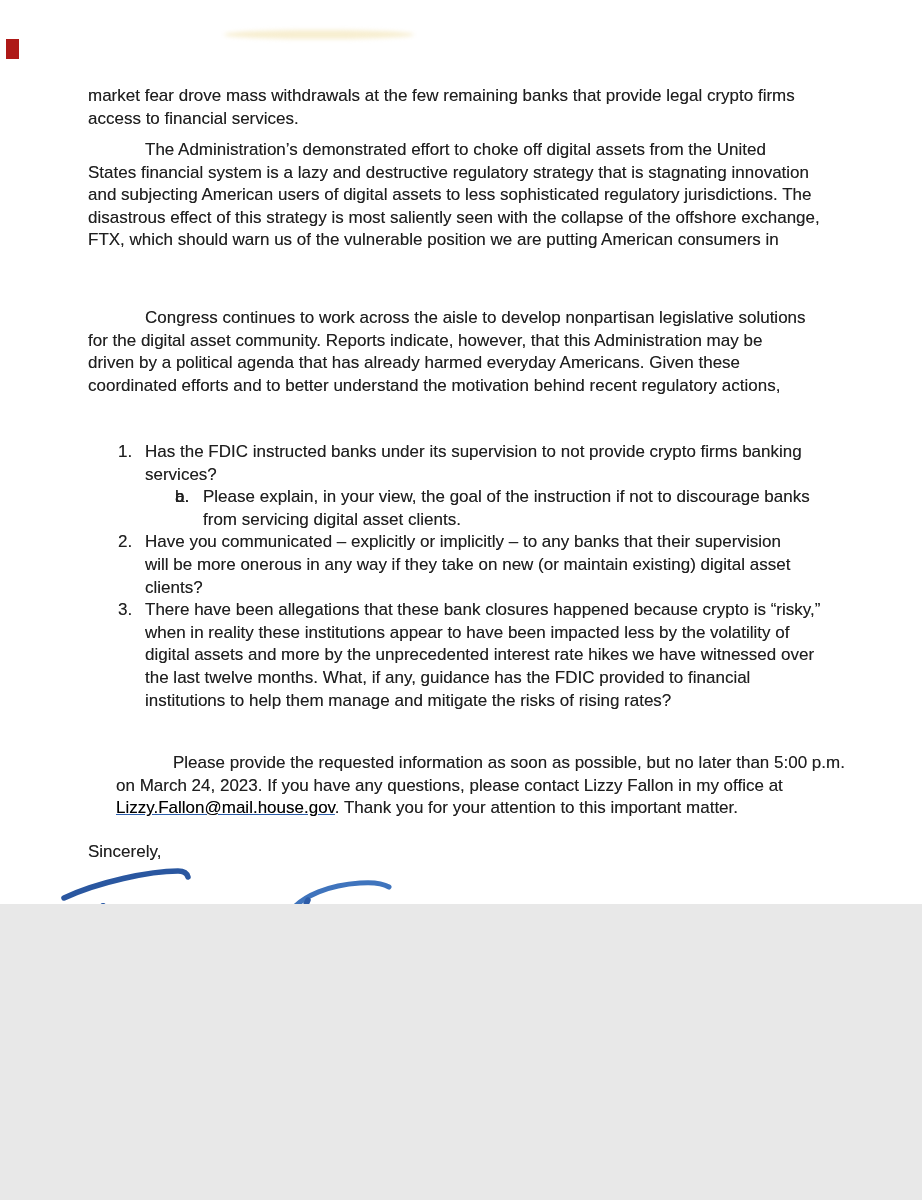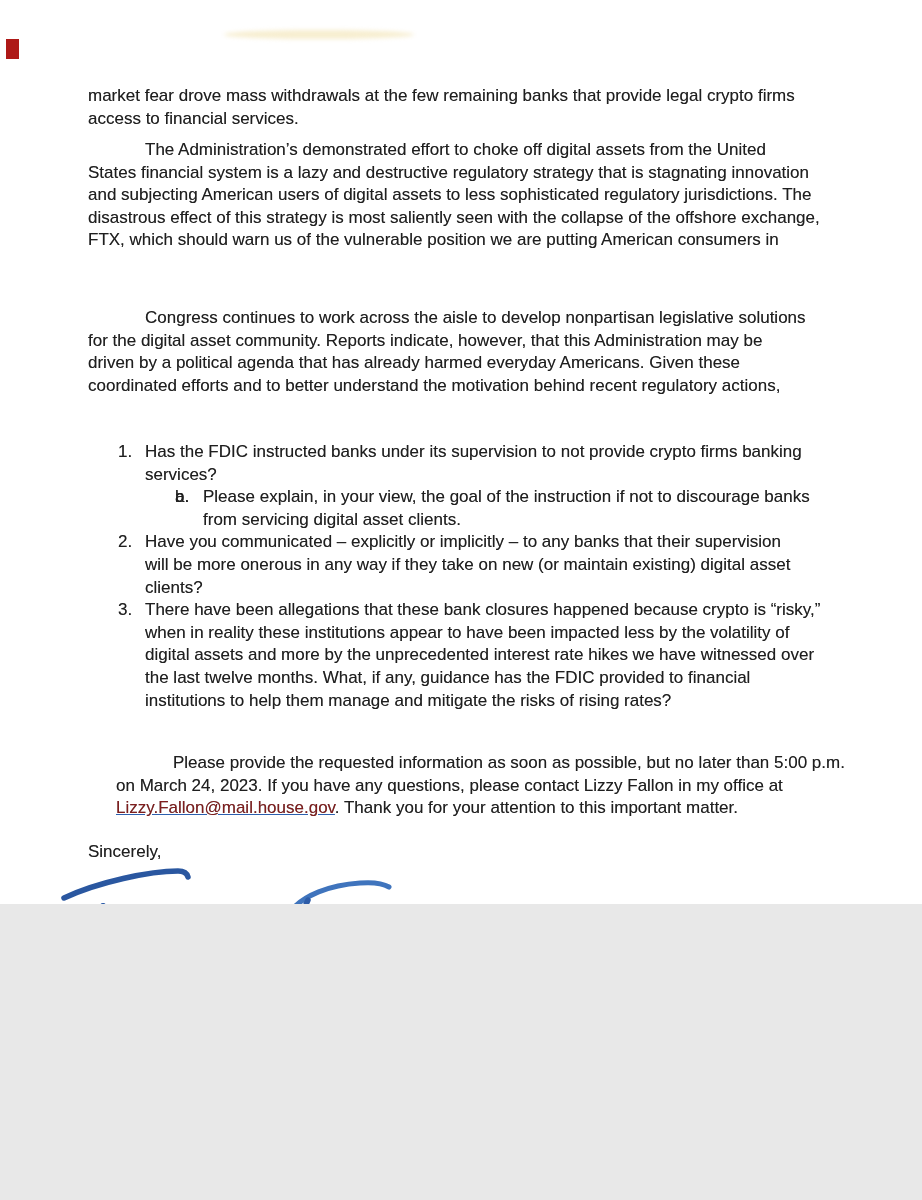--- a/index.html
+++ b/index.html
@@ -15,21 +15,21 @@
   }
   .block{position:absolute;width:782px;}
   .ln{white-space:nowrap;text-shadow:0 0 0.4px rgba(40,40,40,0.55);}
   .ln.indent{margin-left:57px;}
   
   .row{position:relative;padding-left:57px;}
   .row .num{position:absolute;left:30px;top:0;text-shadow:0 0 0.4px rgba(40,40,40,0.55);}
   .row.sub{padding-left:115px;}
   .row.sub .num{left:87px;}
   
-  .email{color:#7f1d1d;text-decoration:underline;text-decoration-color:#2c5fae;cursor:pointer;}
+  .email{color:#000000;text-decoration:underline;text-decoration-color:#2c5fae;cursor:pointer;}
   
   .red-mark{position:absolute;left:6px;top:39px;width:13px;height:20px;background:#ae1917;}
   .smudge{position:absolute;left:224px;top:30px;width:190px;height:9px;background:rgba(240,224,170,0.55);border-radius:50%;filter:blur(2px);}
   .stray{position:absolute;left:648px;top:925px;}
   .sig{position:absolute;left:58px;top:860px;}
 </style>
 </head>
 <body>
 
 <div class="page">

